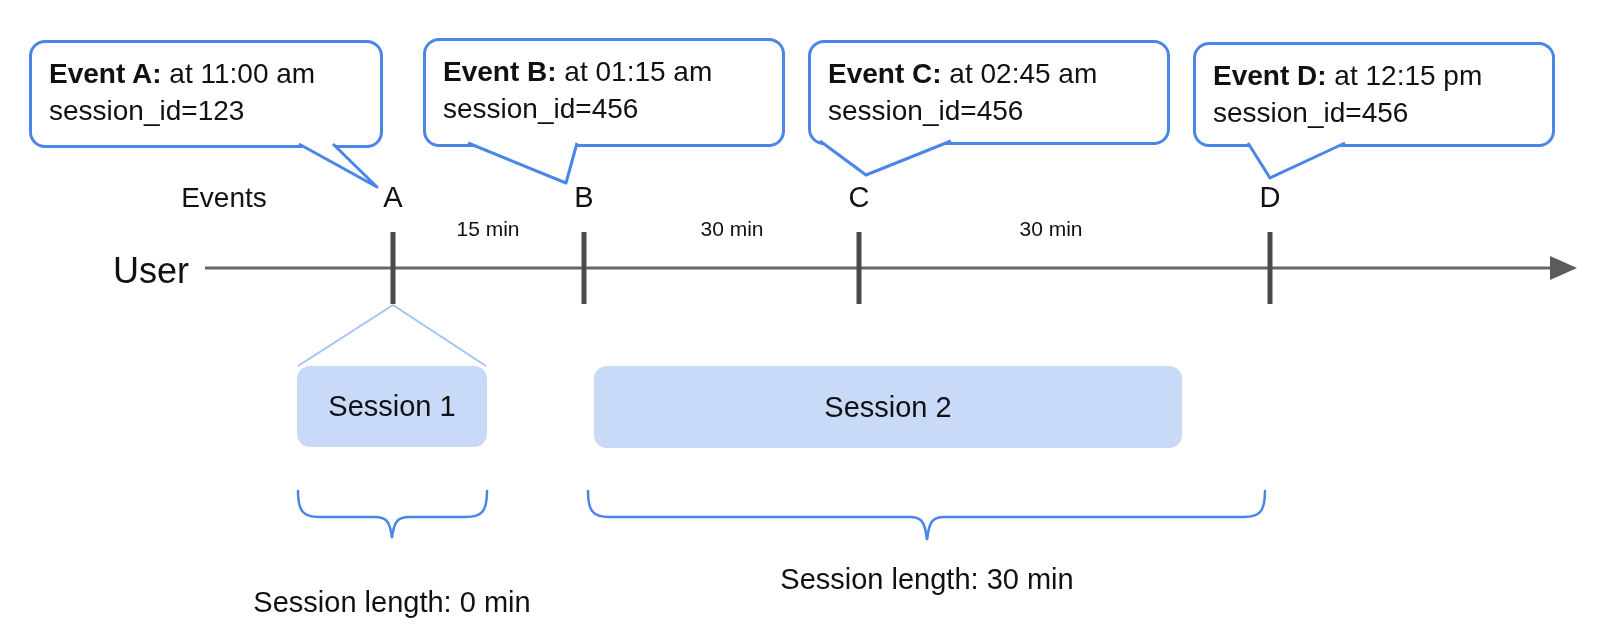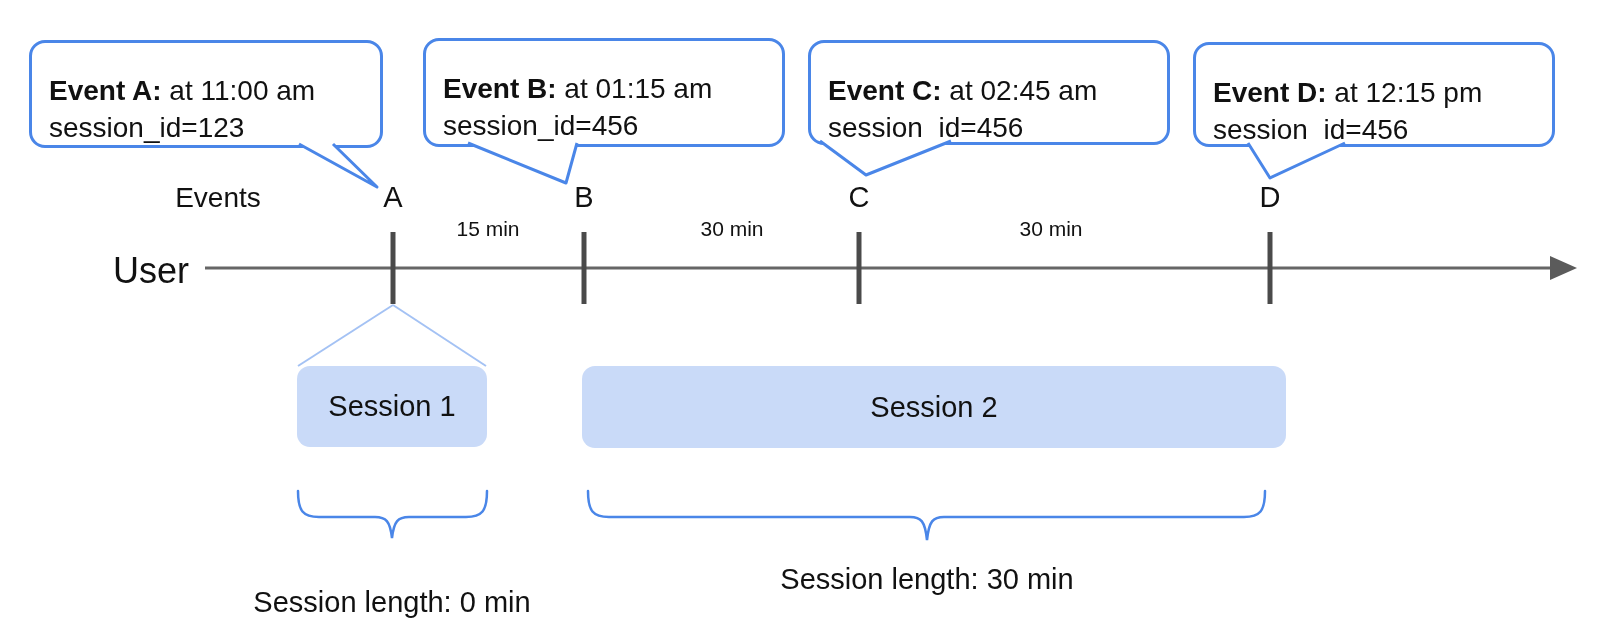--- a/index.html
+++ b/index.html
@@ -3,21 +3,21 @@
 <meta charset="utf-8">
 <style>
   html,body{margin:0;padding:0;background:#fff;}
   .stage{
     position:relative;width:1614px;height:642px;background:#ffffff;overflow:hidden;
     font-family:"Liberation Sans",sans-serif;color:#111;
   }
   
   .bubble{
     position:absolute;background:#fff;border:3px solid #4a86e8;border-radius:16px;
-    box-sizing:border-box;padding:29px 16px 0 17px;font-size:28px;line-height:37px;
+    box-sizing:border-box;padding:12px 16px 0 17px;font-size:28px;line-height:37px;
   }
   .b-bold{font-weight:bold;}
   
   .session-box{
     position:absolute;background:#c9daf8;display:flex;align-items:center;justify-content:center;
     font-size:29px;box-sizing:border-box;border-radius:13px;
   }
   
   .lbl{position:absolute;white-space:nowrap;}
   .centered{transform:translateX(-50%);}
@@ -46,36 +46,36 @@
   <div class="bubble" style="left:808px;top:40px;width:362px;height:105px">
     <div><span class="b-bold">Event C:</span><span> at 02:45 am</span></div>
     <div>session_id=456</div>
   </div>
 
   <div class="bubble" style="left:1193px;top:42px;width:362px;height:105px">
     <div><span class="b-bold">Event D:</span><span> at 12:15 pm</span></div>
     <div>session_id=456</div>
   </div>
 
-  <div class="lbl events-lbl centered" style="left:218px;top:182px">Events</div>
+  <div class="lbl events-lbl centered" style="left:224px;top:182px">Events</div>
   <div class="lbl user-lbl" style="left:96px;top:250px">User</div>
 
   <div class="lbl marker-lbl centered" style="left:393px;top:181px">A</div>
   <div class="lbl marker-lbl centered" style="left:584px;top:181px">B</div>
   <div class="lbl marker-lbl centered" style="left:859px;top:181px">C</div>
   <div class="lbl marker-lbl centered" style="left:1270px;top:181px">D</div>
 
   <div class="lbl interval-lbl centered" style="left:488px;top:217px">15 min</div>
   <div class="lbl interval-lbl centered" style="left:732px;top:217px">30 min</div>
   <div class="lbl interval-lbl centered" style="left:1051px;top:217px">30 min</div>
 
   <div class="session-box" style="left:297px;top:366px;width:190px;height:81px">
     <span>Session 1</span>
   </div>
-  <div class="session-box" style="left:582px;top:366px;width:704px;height:82px">
+  <div class="session-box" style="left:594px;top:366px;width:588px;height:82px">
     <span>Session 2</span>
   </div>
 
   <div class="lbl length-lbl centered" style="left:392px;top:586px">Session length: 0 min</div>
   <div class="lbl length-lbl centered" style="left:927px;top:563px">Session length: 30 min</div>
 
   <svg class="overlay" width="1614" height="642" viewBox="0 0 1614 642">
 
     <path d="M299,144 L377,187 L333,144" fill="#ffffff" stroke="#4a86e8" stroke-width="3" stroke-linejoin="round"></path>
     <path d="M468,143 L566,183 L577,143" fill="#ffffff" stroke="#4a86e8" stroke-width="3" stroke-linejoin="round"></path>

